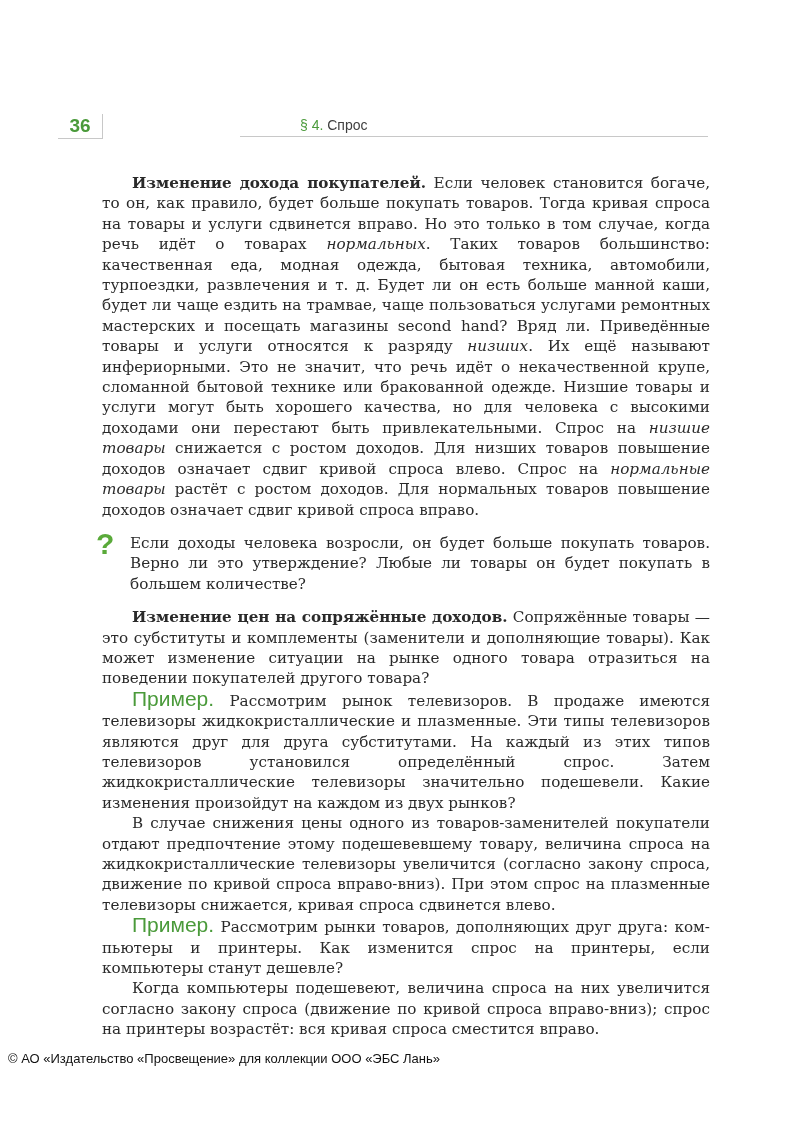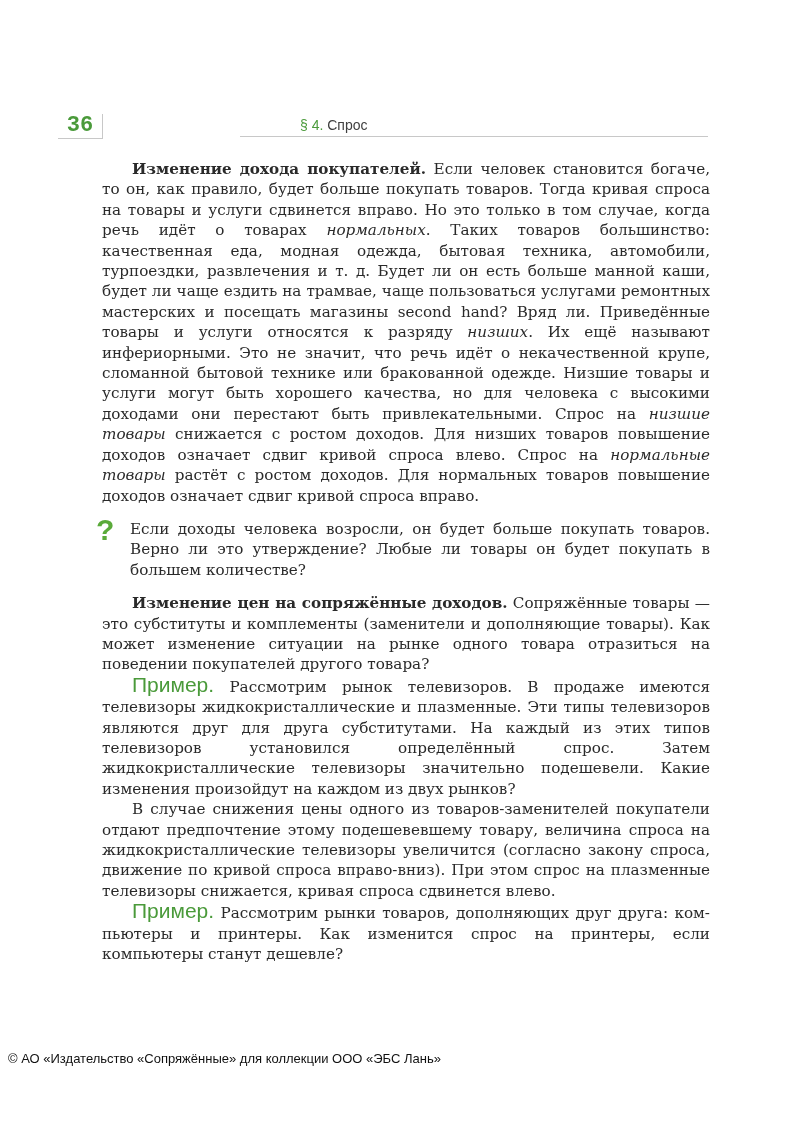--- a/index.html
+++ b/index.html
@@ -16,23 +16,23 @@
       color: #2a2a2a;
     }
     .page-number {
       position: absolute;
       left: 58px;
       top: 114px;
       width: 44px;
       height: 24px;
       border-right: 1px solid #c8c8c8;
       border-bottom: 1px solid #c8c8c8;
-      font-family: Liberation Mono, monospace;
+      font-family: Liberation Sans, sans-serif;
       font-weight: bold;
-      font-size: 22px;
+      font-size: 19px;
       color: #4a9a3a;
       text-align: center;
       line-height: 24px;
     }
     .running-head {
       position: absolute;
       left: 240px;
       top: 114px;
       width: 468px;
       height: 22px;
@@ -40,21 +40,21 @@
       font-family: "Liberation Sans", sans-serif;
       font-size: 14px;
       text-align: left;
       line-height: 22px;
     }
     .running-head .section-num { color: #4a9a3a; margin-left: 60px; }
     .running-head .section-title { color: #404040; }
     .content {
       position: absolute;
       left: 102px;
-      top: 159px;
+      top: 173px;
       width: 608px;
       font-size: 15.2px;
       line-height: 20.4px;
       text-align: justify;
     }
     .content p {
       margin: 0;
       text-indent: 30px;
       hyphens: manual;
     }
@@ -117,16 +117,17 @@
   <p>
     <span class="green-label">Пример.</span><span> Рассмотрим рынок телевизоров. В продаже имеются телеви­зоры жидкокристаллические и плазменные. Эти типы телевизоров явля­ются друг для друга субститутами. На каждый из этих типов телевизоров установился определённый спрос. Затем жидкокристаллические телевизо­ры значительно подешевели. Какие изменения произойдут на каждом из двух рынков?</span>
   </p>
 
   <p>В случае снижения цены одного из товаров-заменителей покупатели отдают предпочтение этому подешевевшему товару, величина спроса на жидкокристаллические телевизоры увеличится (согласно закону спроса, движение по кривой спроса вправо-вниз). При этом спрос на плазменные телевизоры снижается, кривая спроса сдвинется влево.</p>
 
   <p>
     <span class="green-label">Пример.</span><span> Рассмотрим рынки товаров, дополняющих друг друга: ком­пьютеры и принтеры. Как изменится спрос на принтеры, если компьютеры станут дешевле?</span>
   </p>
 
+  <p>Когда компьютеры подешевеют, величина спроса на них увеличится согласно закону спроса (движение по кривой спроса вправо-вниз); спрос на принтеры возрастёт: вся кривая спроса сместится вправо.</p>
 
 </div>
 
-<div class="copyright">© АО «Издательство «Сопряжённые» для коллекции ООО «ЭБС Лань»</div>
+<div class="copyright">© АО «Издательство «Просвещение» для коллекции ООО «ЭБС Лань»</div>
 
 </body></html>

